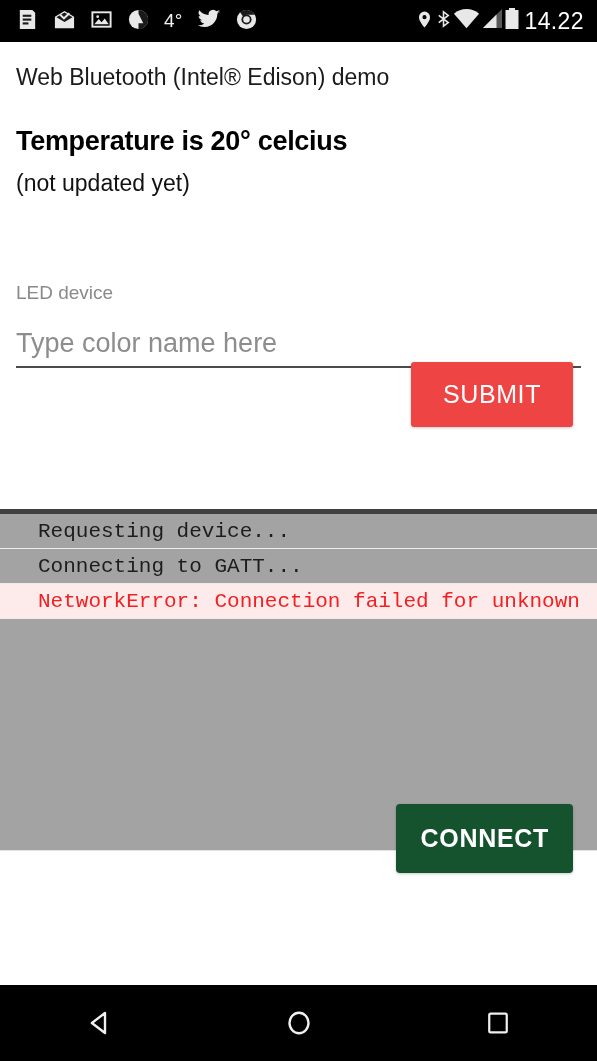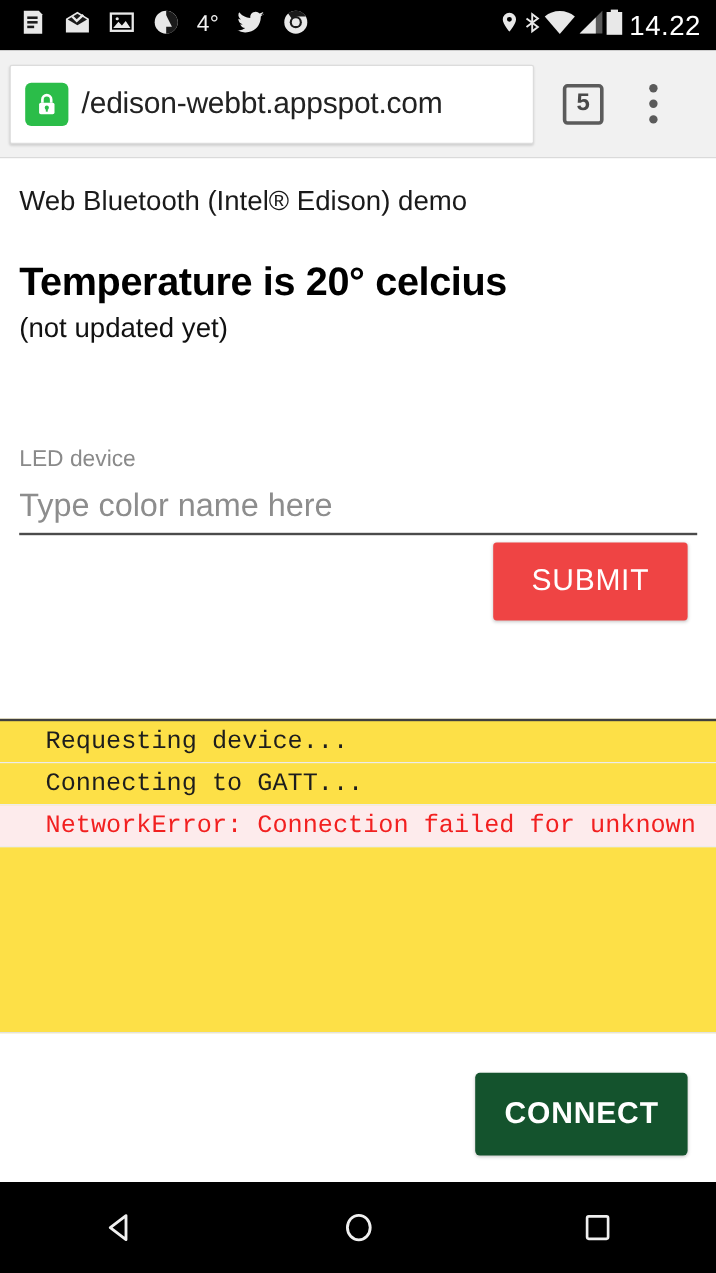--- a/index.html
+++ b/index.html
@@ -97,33 +97,33 @@
     position: relative;
     background: #ffffff;
     overflow: hidden;
   }
   #subtitle {
     position: absolute; left: 16px; top: 22px;
     font-size: 23px; color: #1a1a1a;
   }
   #temp-heading {
     position: absolute; left: 16px; top: 84px;
-    font-size: 33px; font-weight: bold; color: #000000;
+    font-size: 27px; font-weight: bold; color: #000000;
     letter-spacing: -.3px;
   }
   #temp-note {
     position: absolute; left: 16px; top: 128px;
     font-size: 23px; color: #111111;
   }
 
   #field-block { position: absolute; left: 16px; top: 240px; width: 565px; }
   #led-label { font-size: 19px; color: #8a8a8a; display: block; }
   #led-input {
     display: block;
-    margin-top: 8px;
+    margin-top: 20px;
     width: 565px; height: 44px;
     border: none; border-bottom: 2px solid #4b4b4b;
     background: transparent;
     font-family: "Liberation Sans", sans-serif;
     font-size: 27px; color: #222222;
     padding: 0 0 4px 0;
     outline: none;
   }
   #led-input::placeholder { color: #8d8d8d; }
 
@@ -135,24 +135,24 @@
     font-family: "Liberation Sans", sans-serif;
     font-size: 25px; letter-spacing: .6px;
     padding: 18px 32px;
     box-shadow: 0 1px 3px rgba(0,0,0,.22);
     cursor: pointer;
   }
 
   
   #log-panel {
     position: absolute; left: 0; right: 0;
-    top: 467px; height: 262px;
-    border-top: 2px solid #404040;
+    top: 467px; height: 342px;
+    border-top: 5px solid #404040;
     border-bottom: 1px solid #e2e2e2;
-    background: #fde047;
+    background: #a3a3a3;
     overflow: hidden;
   }
   .log-line {
     height: 35px;
     display: flex; align-items: center;
     padding-left: 38px;
     border-bottom: 1px solid #ececec;
     font-family: "Liberation Mono", monospace;
     font-size: 21px;
     color: #1d1d1d;
@@ -276,43 +276,20 @@
         <svg width="16" height="24" viewBox="0 0 16 24">
           <rect x="5" y="1" width="6" height="2.4" fill="#e8e8e8"></rect>
           <rect x="1.5" y="3" width="13" height="19" fill="#e8e8e8"></rect>
         </svg>
       </span>
 
       <span id="sb-clock">14.22</span>
     </div>
   </div>
 
-  <div id="toolbar">
-    <div id="omnibox">
-      <span id="lock-badge">
-        <svg width="22" height="22" viewBox="0 0 24 24">
-          <rect x="5" y="10.5" width="14" height="10.5" rx="1.6" fill="#ffffff"></rect>
-          <path d="M8 10.5V7.6a4 4 0 0 1 8 0v2.9" fill="none" stroke="#ffffff" stroke-width="2.4"></path>
-          <circle cx="12" cy="15" r="1.9" fill="#2bbd49"></circle>
-          <rect x="11.1" y="15" width="1.8" height="3.6" fill="#2bbd49"></rect>
-        </svg>
-      </span>
-      <span id="url-text">/edison-webbt.appspot.com</span>
-    </div>
-
-    <div id="tab-counter">
-      <span>5</span>
-    </div>
-
-    <div id="overflow-menu">
-      <i></i>
-      <i></i>
-      <i></i>
-    </div>
-  </div>
 
   <div id="page">
 
     <div id="subtitle">Web Bluetooth (Intel® Edison) demo</div>
     <div id="temp-heading">Temperature is 20° celcius</div>
     <div id="temp-note">(not updated yet)</div>
 
     <div id="field-block">
       <label id="led-label">LED device</label>
       <input id="led-input" type="text" placeholder="Type color name here" style="">

